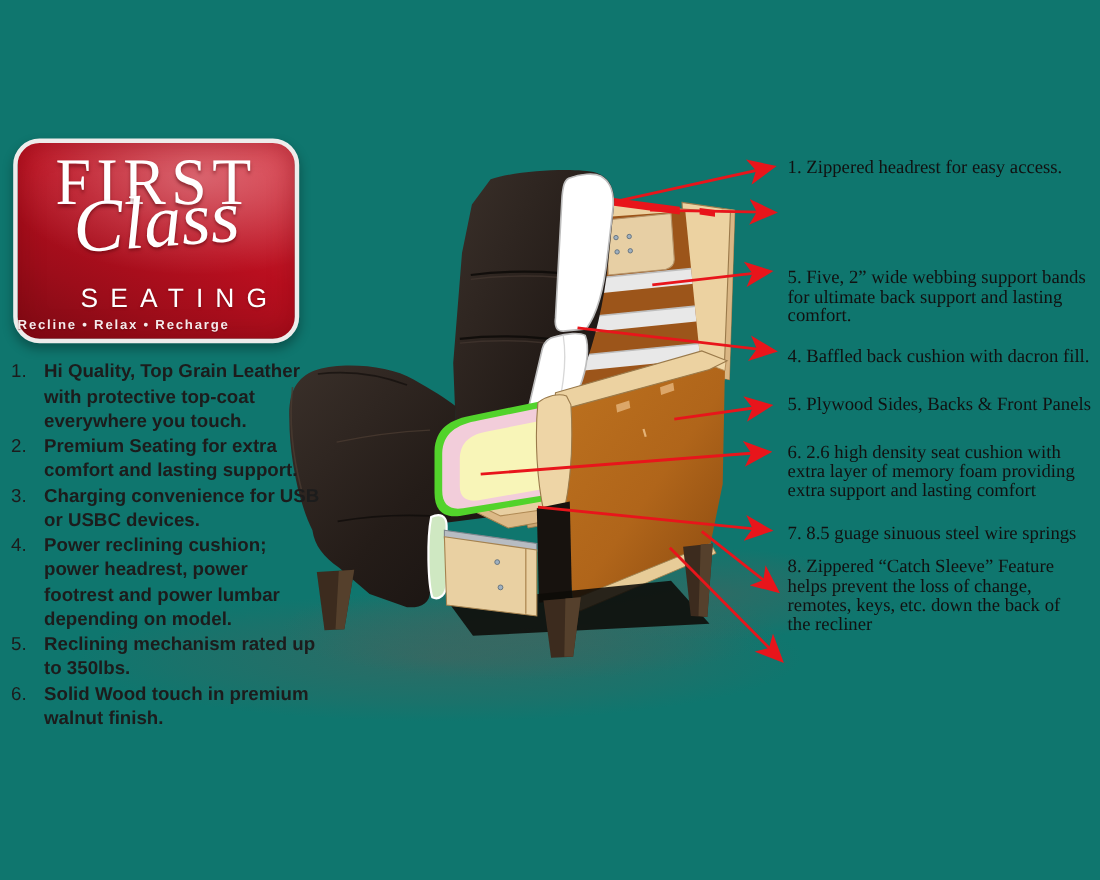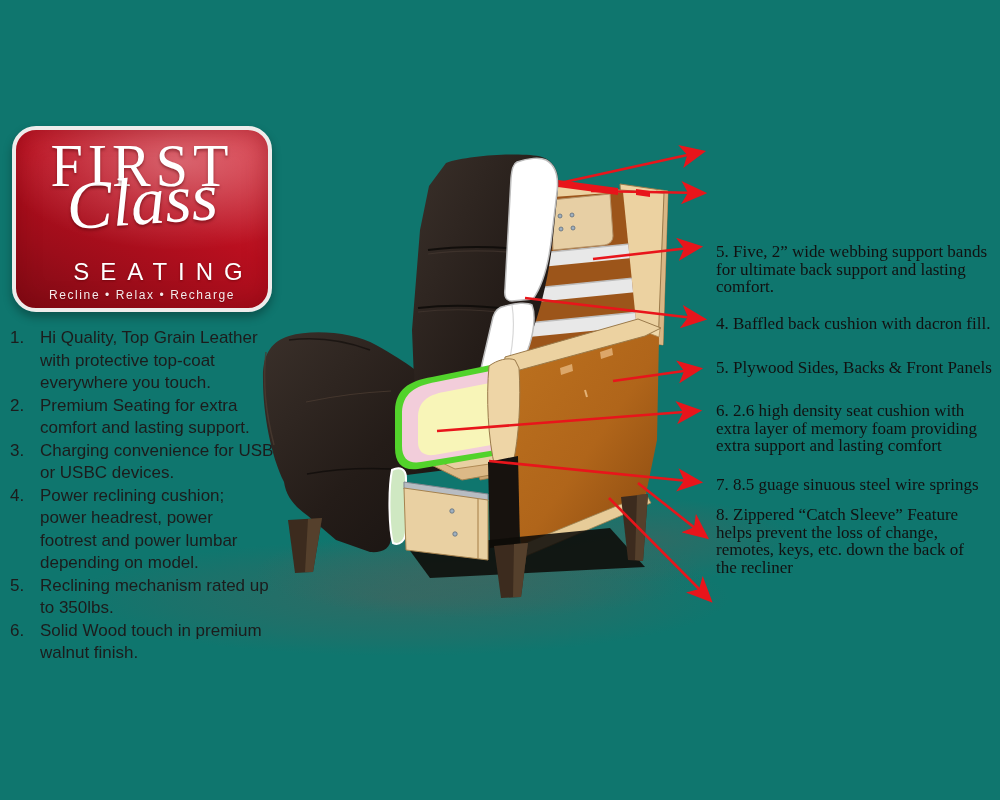--- a/index.html
+++ b/index.html
@@ -1,20 +1,20 @@
 <!DOCTYPE html>
 <html style="--arrow-red: #e8151b; --logo-red: #b90f1f; --logo-red-light: #d93240; --leather-dark: #241c18; --leather-light: #3a302a; --wood-light: #ecd2a1; --wood-mid: #d9b684; --panel-brown: #9c551a; --panel-orange: #b0651a; --foam-yellow: #f8f5b8; --foam-pink: #f2cdda; --trim-green: #52d32b; --foam-green-pale: #cfe8c2; --leg-walnut: #3c2b1e; --webbing-gray: #e8e8e8; --cushion-white: #ffffff;"><head>
 <meta charset="utf-8">
 <style>
   html,body{margin:0;padding:0;background:#ffffff;}
   .canvas{
     position:relative;width:1000px;height:800px;background:#0f766e;overflow:hidden;
     font-family:"Liberation Sans",sans-serif;
   }
-  .pre{white-space:pre;}
+  .pre{white-space:pre;font-weight:bold;}
   
   .logo{
     position:absolute;left:12px;top:126px;width:252px;height:178px;
     border-radius:24px;
     background:
       radial-gradient(ellipse 130% 90% at 65% 18%, rgba(255,255,255,.30), rgba(255,255,255,0) 55%),
       linear-gradient(205deg, var(--logo-red-light,#d93240) 0%, var(--logo-red,#b90f1f) 45%, #9c0d1a 75%, #7e0a14 100%);
     border:4px solid #eeeceb;
     box-shadow:0 5px 10px rgba(0,0,0,.30), inset 0 0 24px rgba(120,0,10,.45);
   }
@@ -30,22 +30,22 @@
     color:#fff;transform:rotate(-4deg);
     text-shadow:0 2px 3px rgba(80,0,8,.55);
   }
   .logo-seating{
     position:absolute;top:128px;left:0;right:0;text-align:center;
     font-size:24px;color:#fff;letter-spacing:11px;text-indent:11px;
     text-shadow:0 1px 2px rgba(80,0,8,.5);
     padding-left:32px;
   }
   .logo-tagline{
-    position:absolute;top:158px;left:0;right:0;text-align:center;
-    font-size:12px;font-weight:normal;color:#f6e9ea;letter-spacing:1.6px;
+    position:absolute;top:158px;left:0;right:0;text-align:left;
+    font-size:12px;font-weight:bold;color:#f6e9ea;letter-spacing:1.6px;
     text-shadow:0 1px 1px rgba(80,0,8,.5);
   }
   
   .left-list{
     position:absolute;left:10px;top:327px;width:280px;
     font-size:17px;line-height:22.5px;color:#1c1c1c;
   }
   .feature{display:flex;}
   .feature .num{width:30px;flex:0 0 30px;}
   
@@ -251,20 +251,21 @@
       <div class="pre">Reclining mechanism rated up
 to 350lbs.</div>
     </div>
     <div class="feature">
       <div class="num">6.</div>
       <div class="pre">Solid Wood touch in premium
 walnut finish.</div>
     </div>
   </div>
 
+  <div class="callout" style="top:143px">1. Zippered headrest for easy access.</div>
   <div class="callout" style="top:243px">5. Five, 2” wide webbing support bands
 for ultimate back support and lasting
 comfort.</div>
   <div class="callout" style="top:315px">4. Baffled back cushion with dacron fill.</div>
   <div class="callout" style="top:359px">5. Plywood Sides, Backs &amp; Front Panels</div>
   <div class="callout" style="top:402px">6. 2.6 high density seat cushion with
 extra layer of memory foam providing
 extra support and lasting comfort</div>
   <div class="callout" style="top:476px">7. 8.5 guage sinuous steel wire springs</div>
   <div class="callout" style="top:506px">8. Zippered “Catch Sleeve” Feature

